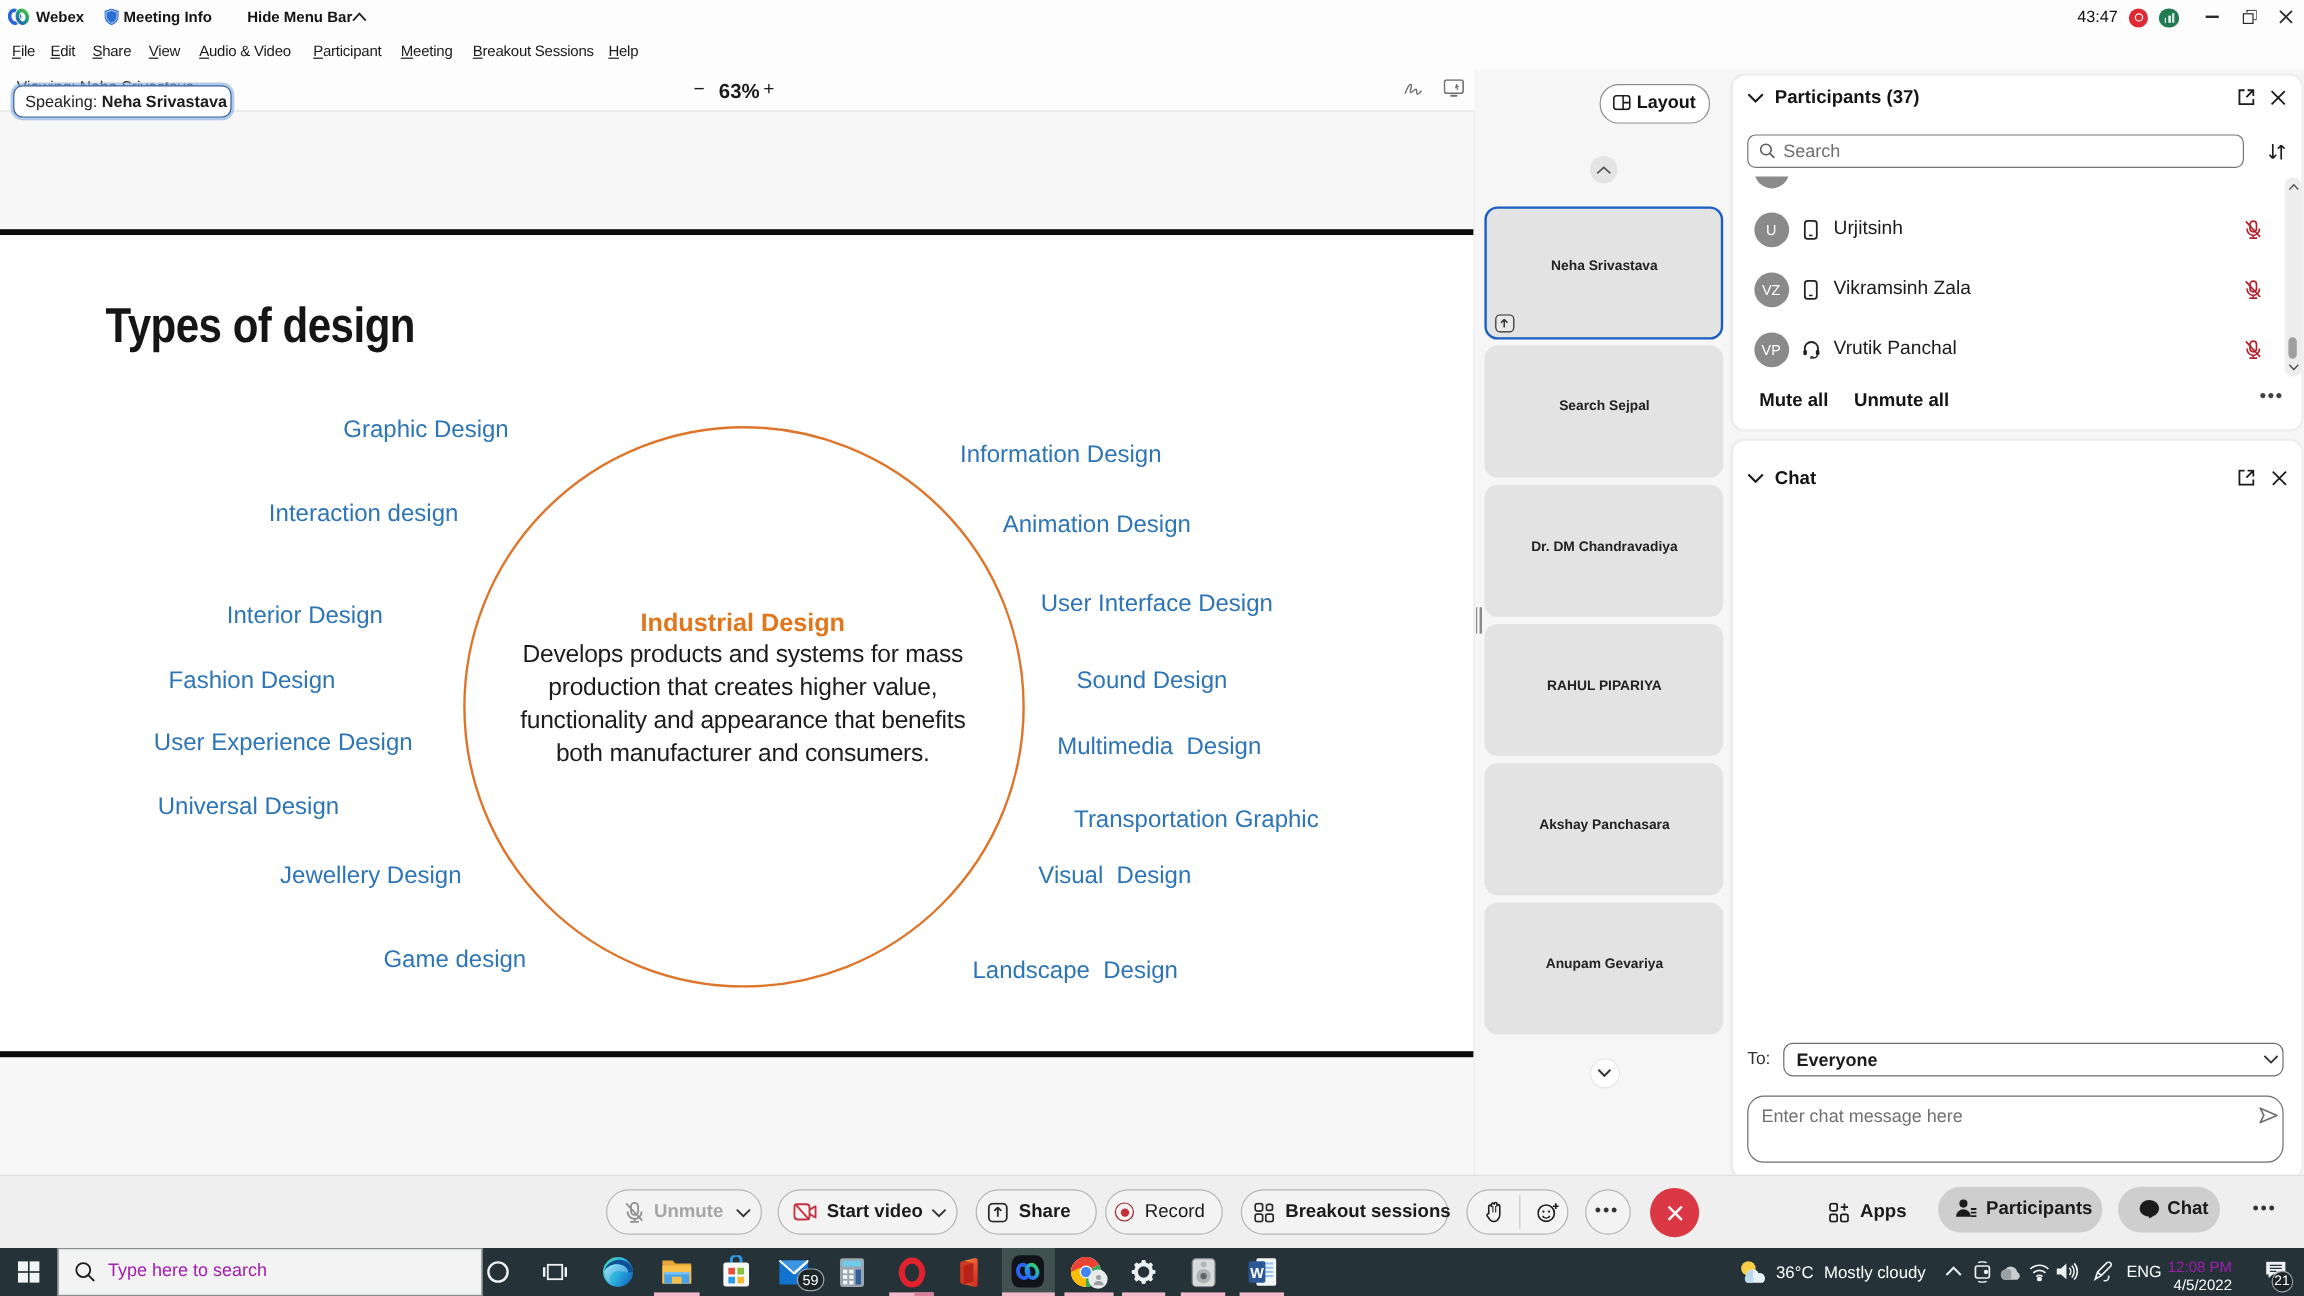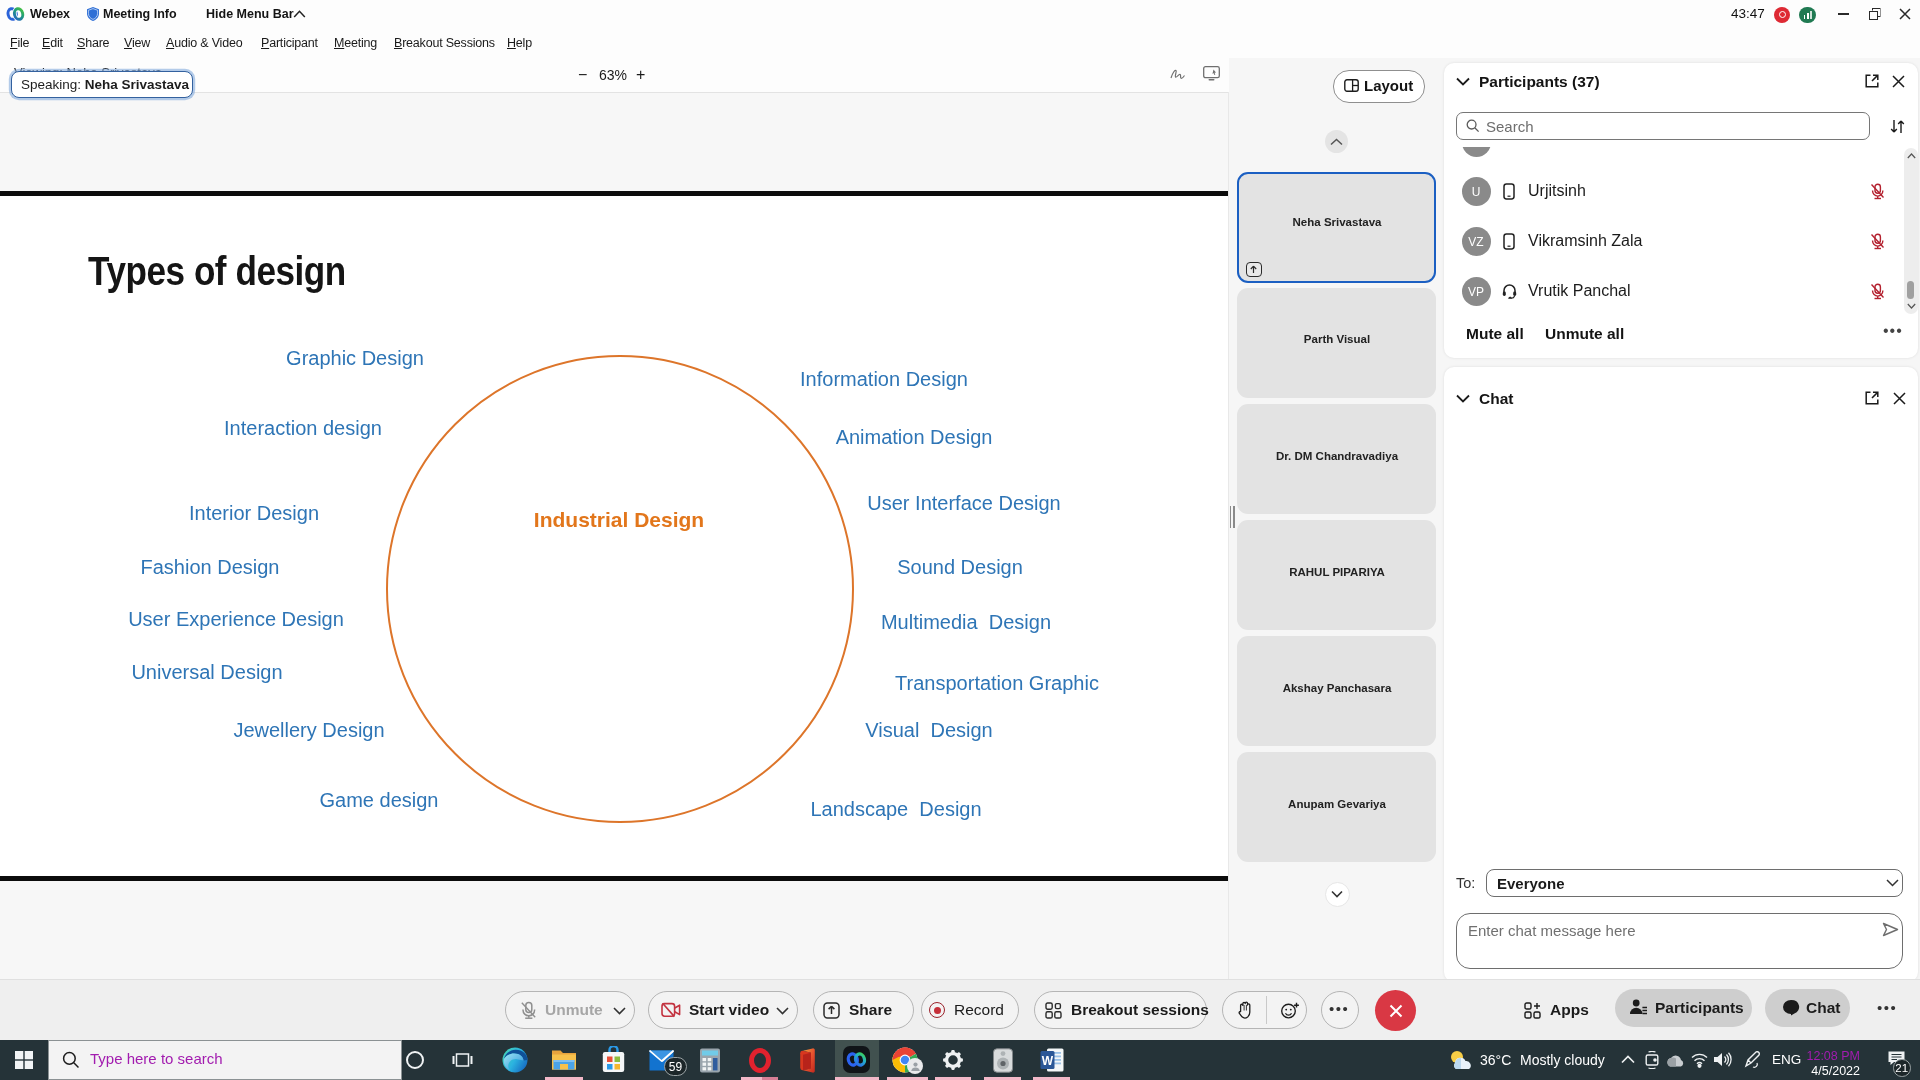--- a/index.html
+++ b/index.html
@@ -61,40 +61,41 @@
     <div class="abs nw" style="left:166px;top:8px;"><u>A</u>udio &amp; Video</div>
     <div class="abs nw" style="left:261px;top:8px;"><u>P</u>articipant</div>
     <div class="abs nw" style="left:334px;top:8px;"><u>M</u>eeting</div>
     <div class="abs nw" style="left:394px;top:8px;"><u>B</u>reakout Sessions</div>
     <div class="abs nw" style="left:507px;top:8px;"><u>H</u>elp</div>
   </div>
 
   <div class="abs" id="toolrow" style="left:0;top:58px;width:1920px;height:34px;background:#fdfdfd;">
     <div class="abs nw" style="left:14px;top:7px;height:7px;overflow:hidden;font-size:13px;color:#1b1b1b;">Viewing: Neha Srivastava</div>
     <div class="abs nw" style="left:578px;top:8px;font-size:16px;color:#1b1b1b;">−</div>
-    <div class="abs nw" style="left:599px;top:9px;font-size:14px;color:#1b1b1b;">63%</div>
+    <div class="abs nw" style="left:599px;top:9px;font-size:17px;color:#1b1b1b;font-weight:bold;">63%</div>
     <div class="abs nw" style="left:636px;top:8px;font-size:16px;color:#1b1b1b;">+</div>
     <svg class="abs" style="left:1170px;top:9px" width="16" height="14" viewBox="0 0 16 14">
       <path d="M1 11 C2.5 6 5 2.5 6 3.5 C7 4.5 4.5 9 5.5 10 C6.5 11 9 6.5 10.2 7.5 C11.2 8.4 10 11 11 11.3 C12 11.6 13.5 10 14.5 8.5" fill="none" stroke="#6f6f6f" stroke-width="1.2"></path>
     </svg>
     <svg class="abs" style="left:1203px;top:8px" width="17" height="15" viewBox="0 0 17 15">
       <rect x="0.7" y="0.7" width="15.6" height="11" rx="1.8" fill="none" stroke="#6f6f6f" stroke-width="1.3"></rect>
       <rect x="5.5" y="13" width="6" height="1.6" rx="0.8" fill="#6f6f6f"></rect>
       <path d="M10.5 3.5 L13 6.5 L11.5 6.7 L12.3 8.6 L11.3 9 L10.5 7.1 L9.4 8 Z" fill="#6f6f6f"></path>
     </svg>
   </div>
 
   <div class="abs" id="stage" style="left:0;top:92px;width:1228px;height:887px;background:#f7f7f7;border-top:1px solid #e3e3e3;">
     <div class="abs" style="left:0;top:98px;width:1228px;height:5px;background:#0c0c0c;"></div>
     <div class="abs" style="left:0;top:103px;width:1228px;height:680px;background:#ffffff;"></div>
     <div class="abs" style="left:0;top:783px;width:1228px;height:5px;background:#0c0c0c;"></div>
 
     <div class="abs nw" style="left:88px;top:155px;font-size:41px;font-weight:bold;color:#151515;transform:scaleX(0.855);transform-origin:0 0;letter-spacing:-0.5px;">Types of design</div>
     <div class="abs" style="left:386px;top:262px;width:464px;height:464px;border:2.6px solid #dd752a;border-radius:50%;"></div>
     <div class="abs nw ctr" style="left:619px;top:415px;font-size:21px;font-weight:bold;color:#e2761b;">Industrial Design</div>
+    <div class="abs ctr nw" style="left:619px;top:439px;font-size:20.5px;color:#1c1c1c;text-align:center;line-height:27.4px;letter-spacing:-0.2px;">Develops products and systems for mass<br>production that creates higher value,<br>functionality and appearance that benefits<br>both manufacturer and consumers.</div>
 
     <div class="lbl" style="left:355px;top:254px;">Graphic Design</div>
     <div class="lbl" style="left:303px;top:324px;">Interaction design</div>
     <div class="lbl" style="left:254px;top:409px;">Interior Design</div>
     <div class="lbl" style="left:210px;top:463px;">Fashion Design</div>
     <div class="lbl" style="left:236px;top:515px;">User Experience Design</div>
     <div class="lbl" style="left:207px;top:568px;">Universal Design</div>
     <div class="lbl" style="left:309px;top:626px;">Jewellery Design</div>
     <div class="lbl" style="left:379px;top:696px;">Game design</div>
 
@@ -129,21 +130,21 @@
     </svg>
 
   <div class="abs" style="left:1237px;top:172px;width:199px;height:111px;background:#e3e3e3;border:2.8px solid #1b5fc2;border-radius:11px;box-sizing:border-box;"></div>
   <div class="abs nw" style="left:1337px;top:216px;transform:translateX(-50%);font-size:11.5px;font-weight:bold;color:#222;">Neha Srivastava</div>
   <div class="abs" style="left:1246px;top:262px;width:13.5px;height:13px;border:1.5px solid #2a2a2a;border-radius:4px;background:#e9e9e9;"></div>
   <svg class="abs" style="left:1248.5px;top:264.5px" width="9" height="9" viewBox="0 0 9 9">
       <path d="M4.5 8 V2 M4.5 1.2 L1.8 4 M4.5 1.2 L7.2 4" stroke="#2a2a2a" stroke-width="1.2" fill="none"></path>
     </svg>
 
   <div class="abs" style="left:1237px;top:287.5px;width:199px;height:110px;background:#e3e3e3;border-radius:11px;"></div>
-  <div class="abs nw" style="left:1337px;top:333px;transform:translateX(-50%);font-size:11.5px;font-weight:bold;color:#222;">Parth Visual</div>
+  <div class="abs nw" style="left:1337px;top:333px;transform:translateX(-50%);font-size:11.5px;font-weight:bold;color:#222;">Search Sejpal</div>
 
   <div class="abs" style="left:1237px;top:403.5px;width:199px;height:110px;background:#e3e3e3;border-radius:11px;"></div>
   <div class="abs nw" style="left:1337px;top:449.5px;transform:translateX(-50%);font-size:11.5px;font-weight:bold;color:#222;">Dr. DM Chandravadiya</div>
 
   <div class="abs" style="left:1237px;top:519.5px;width:199px;height:110px;background:#e3e3e3;border-radius:11px;"></div>
   <div class="abs nw" style="left:1337px;top:565.5px;transform:translateX(-50%);font-size:11.5px;font-weight:bold;color:#222;">RAHUL PIPARIYA</div>
 
   <div class="abs" style="left:1237px;top:635.5px;width:199px;height:110px;background:#e3e3e3;border-radius:11px;"></div>
   <div class="abs nw" style="left:1337px;top:681.5px;transform:translateX(-50%);font-size:11.5px;font-weight:bold;color:#222;">Akshay Panchasara</div>
 

